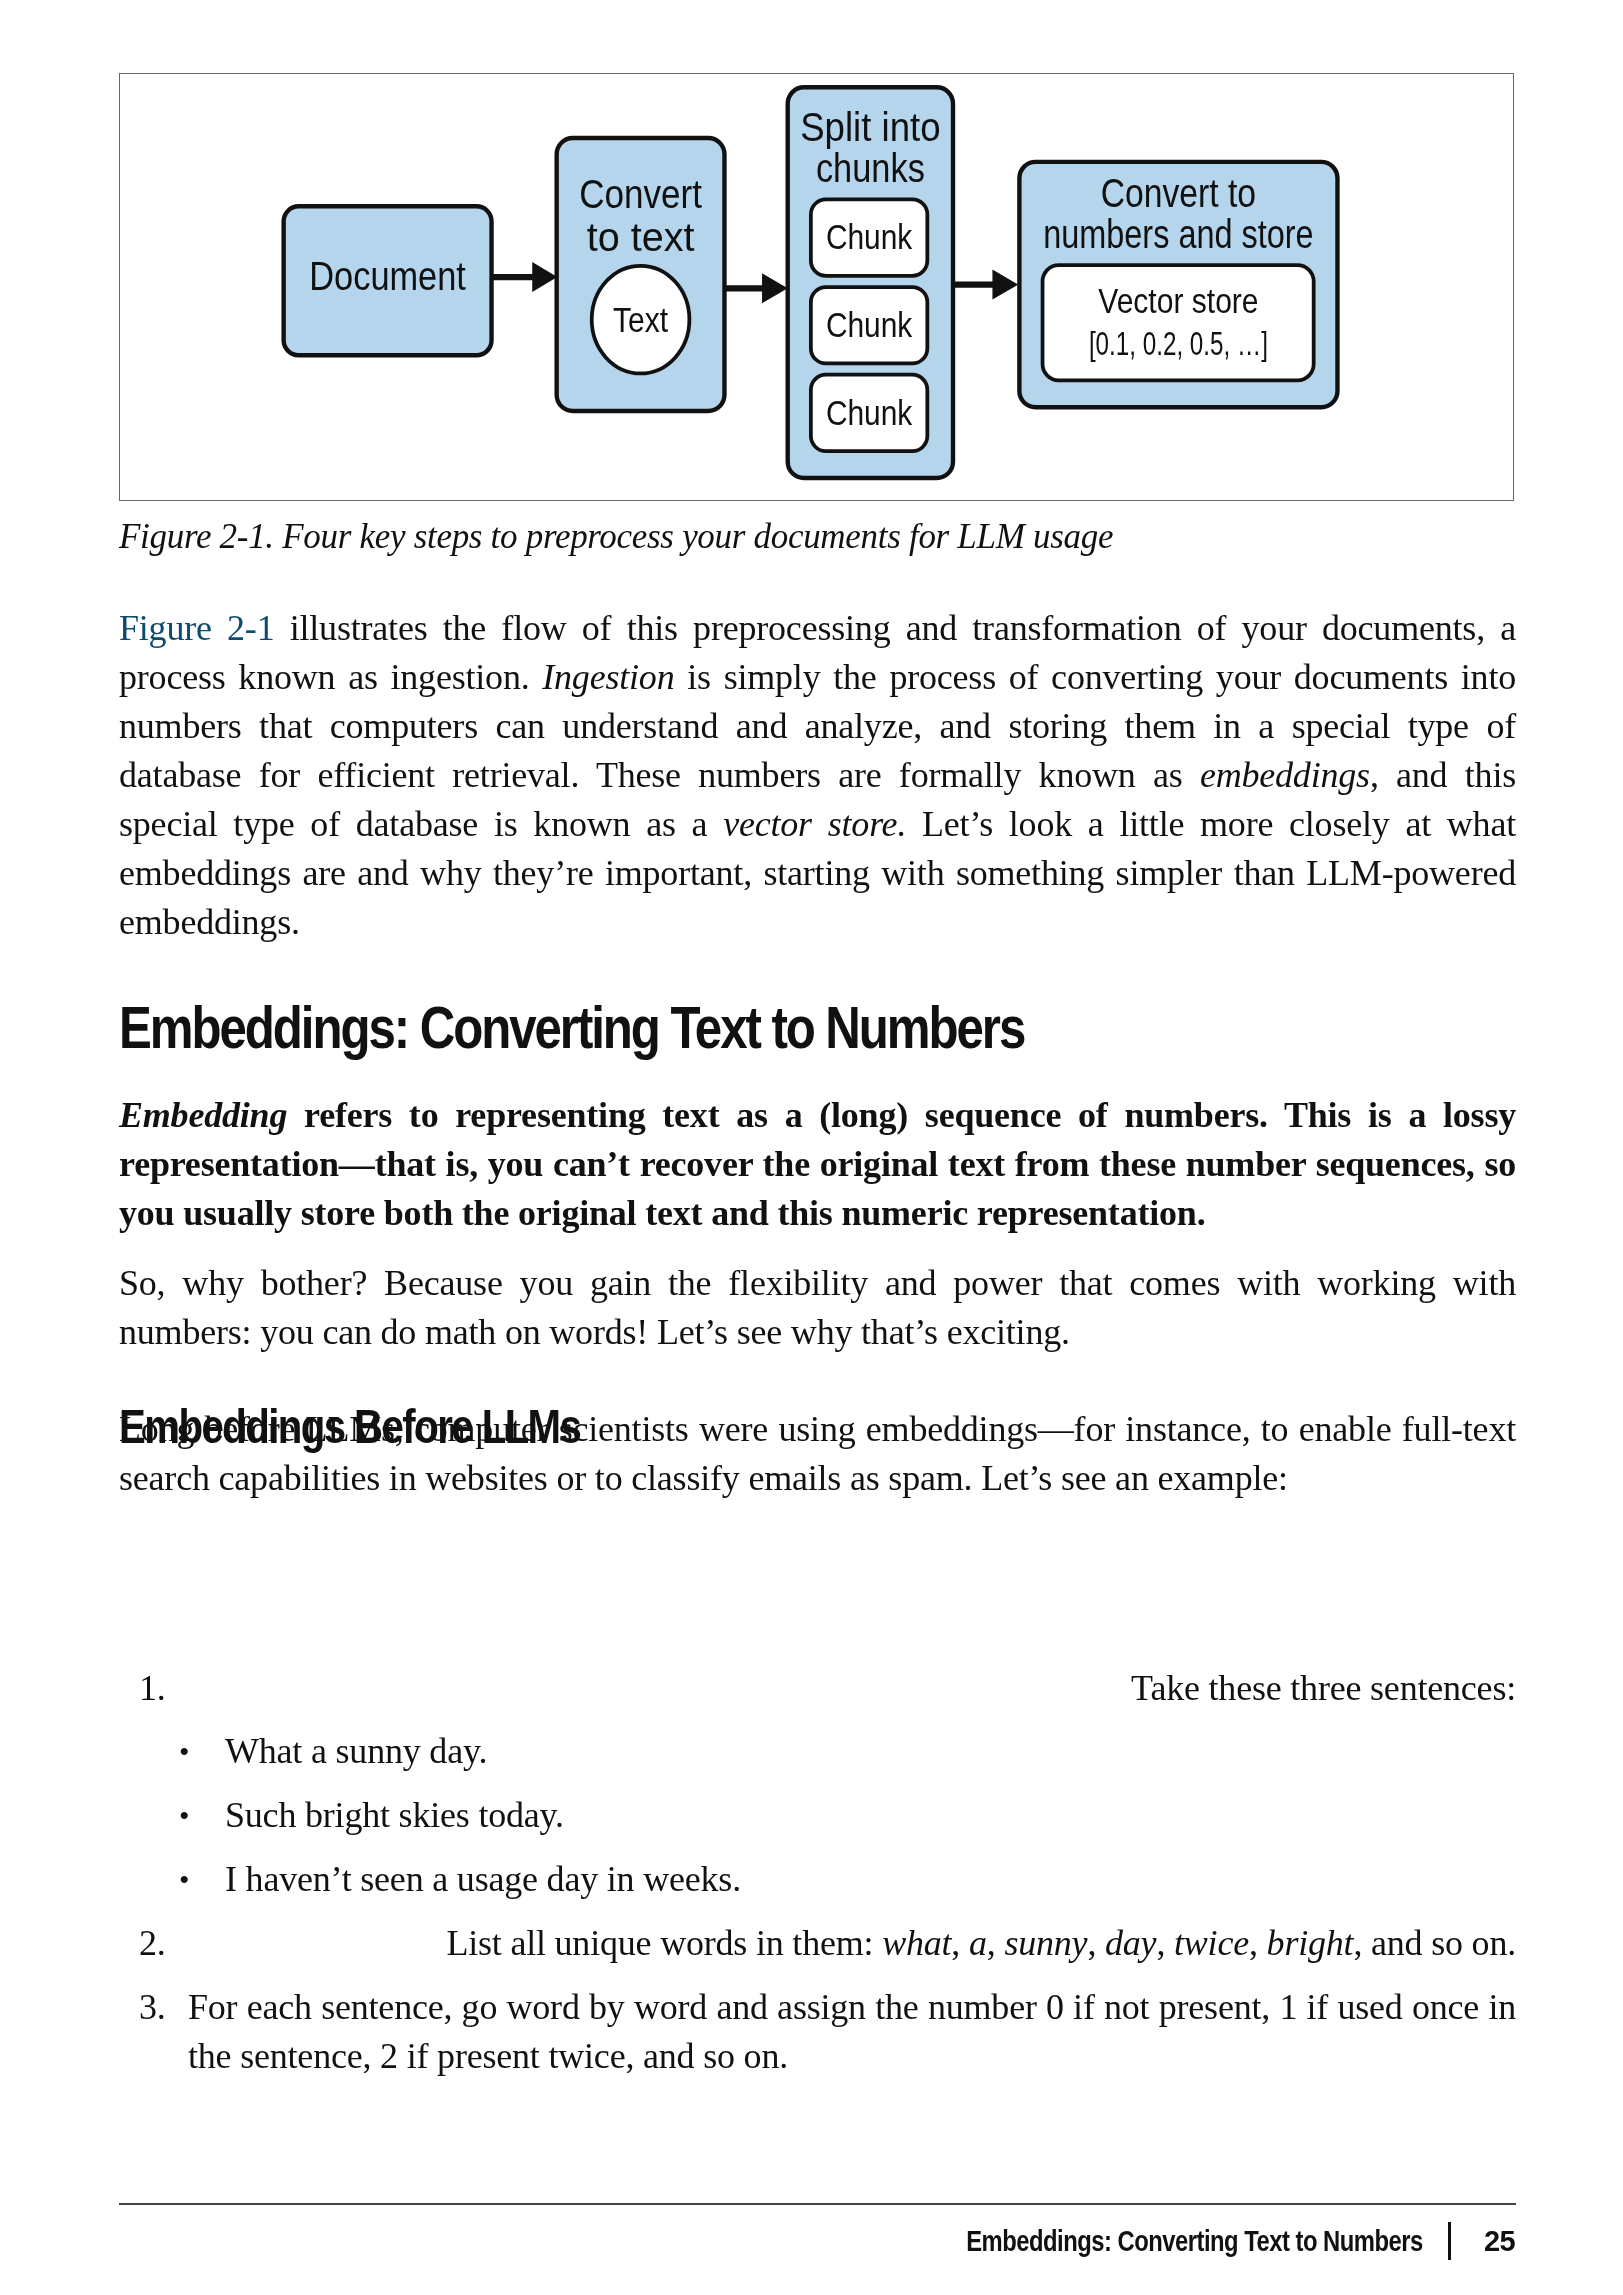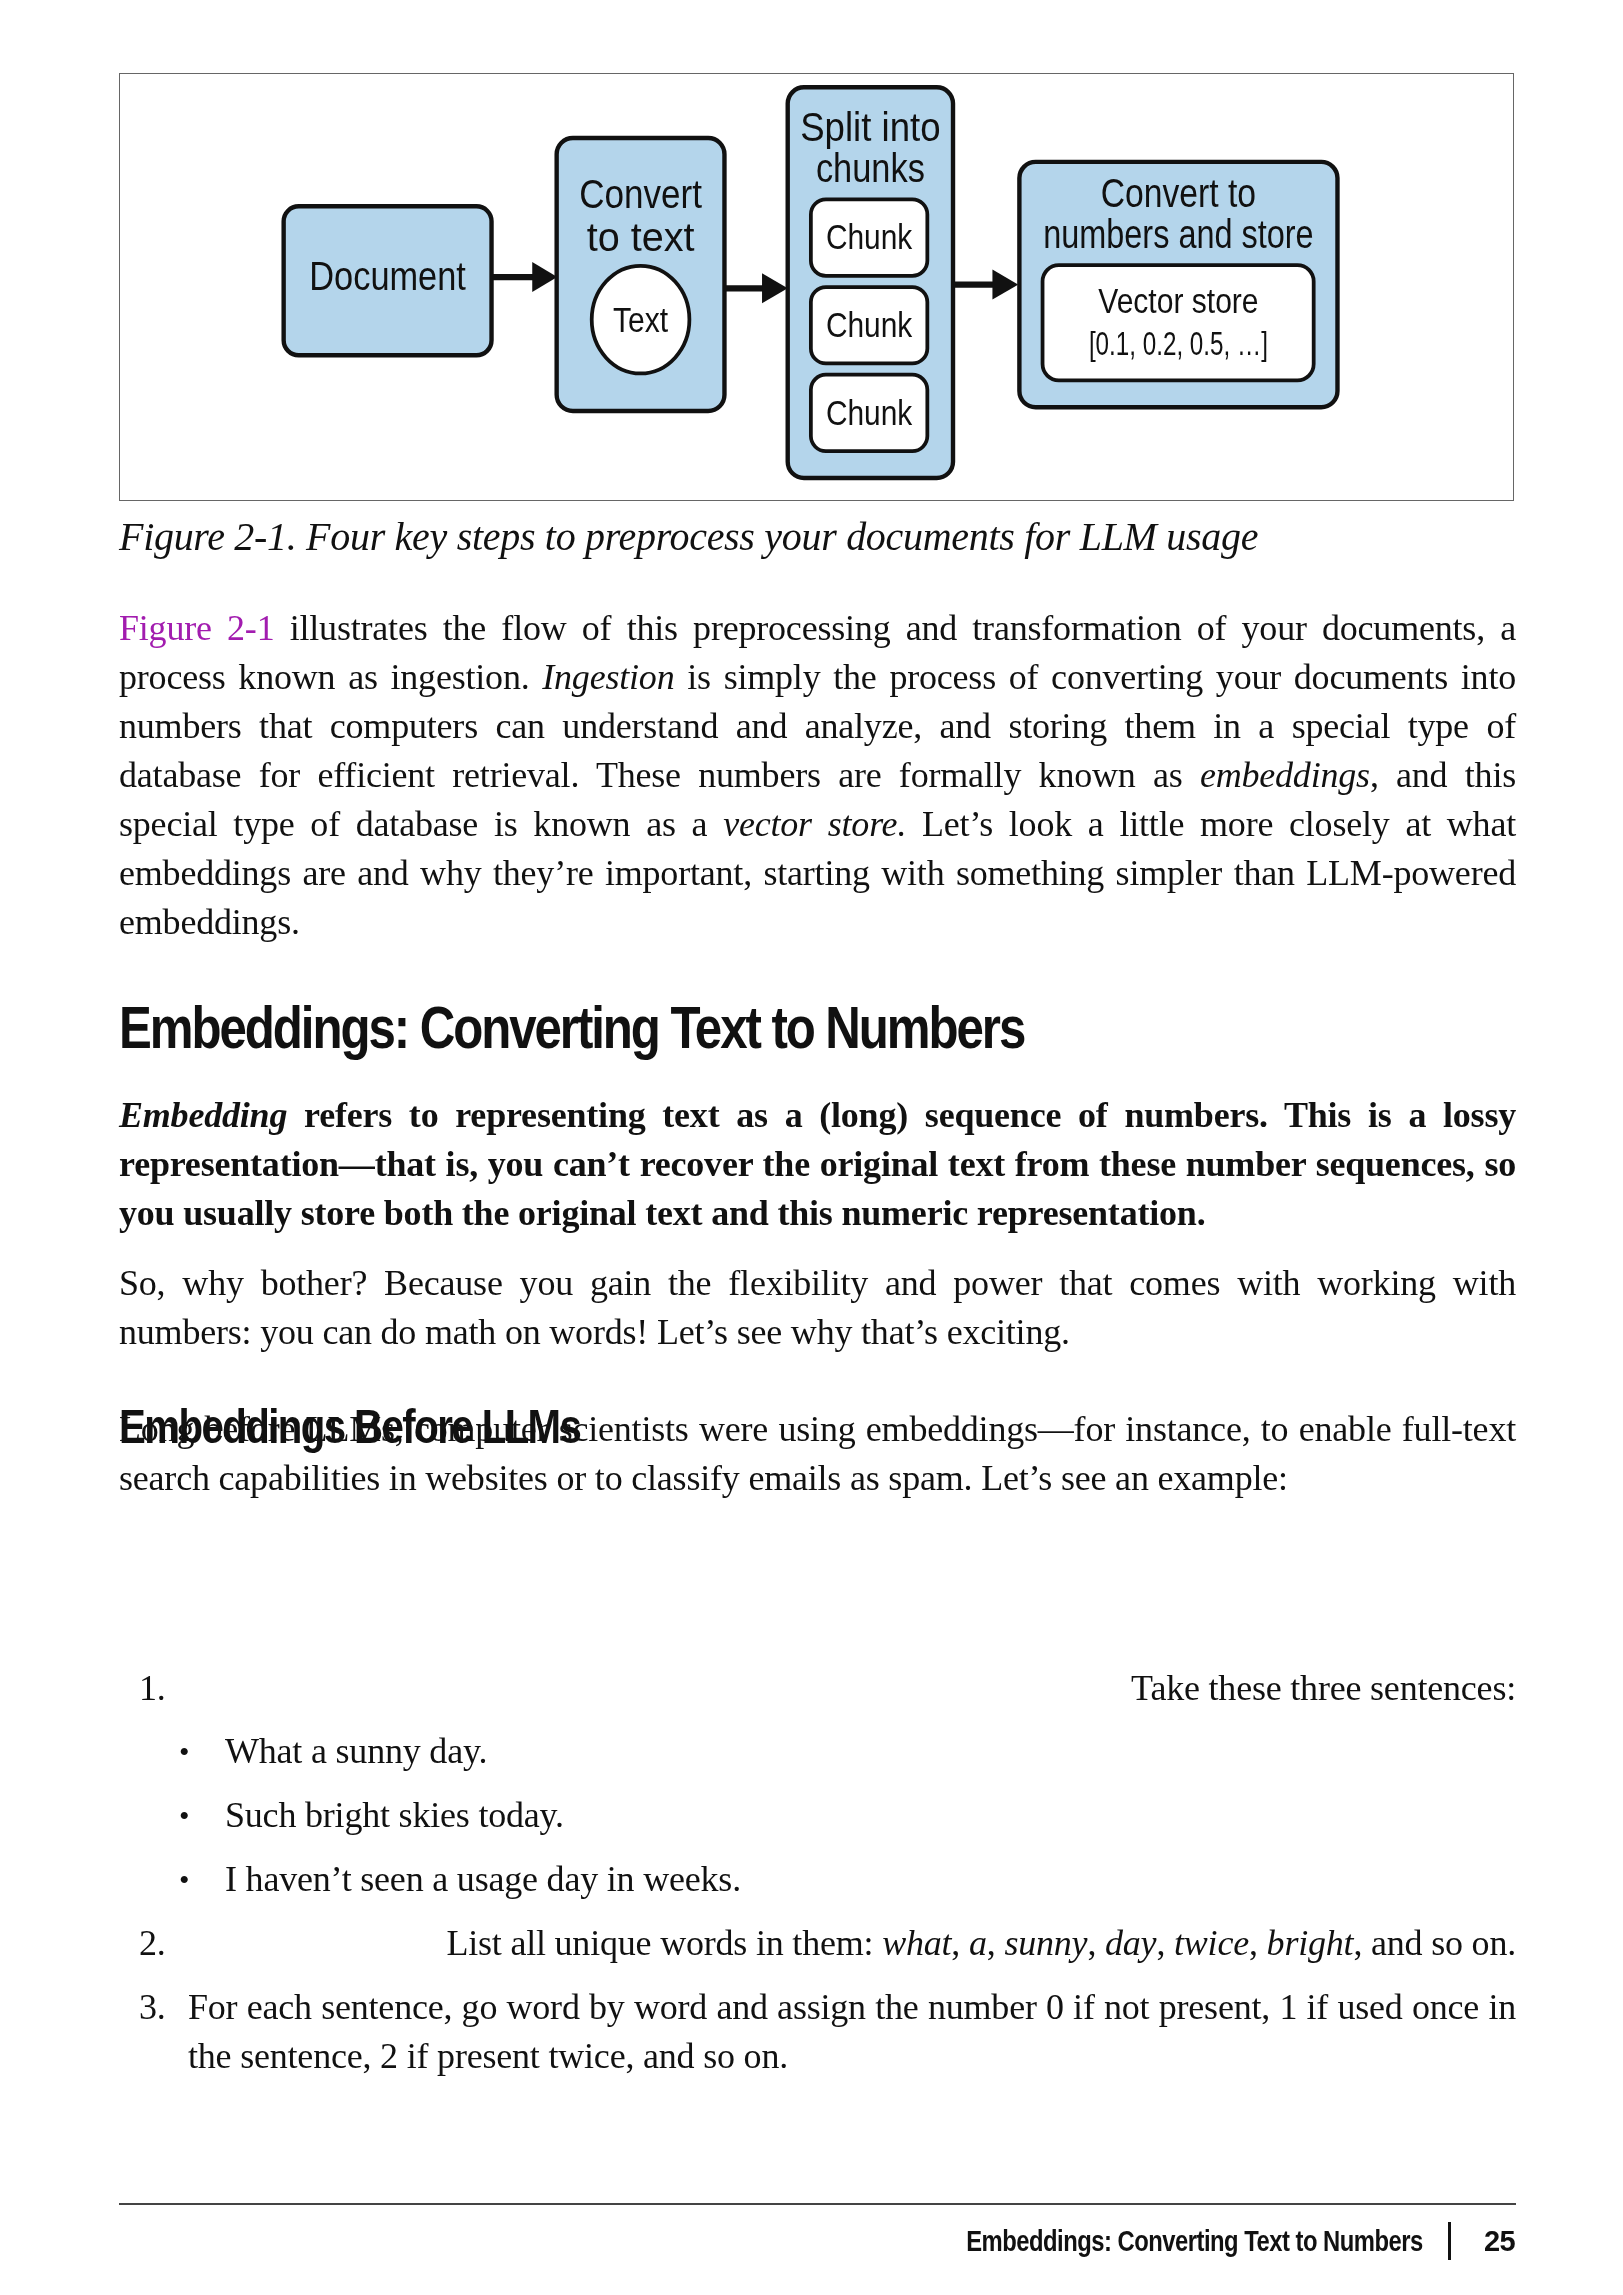--- a/index.html
+++ b/index.html
@@ -6,26 +6,26 @@
   body { width: 1623px; height: 2295px; position: relative; overflow: hidden;
          font-family: "Liberation Serif", "DejaVu Serif", serif; color: #111; }
 
   
   .figure-frame { position: absolute; left: 119px; top: 73px; width: 1395px; height: 428px;
                   border: 1.3px solid #666; box-sizing: border-box; }
   .figure-svg { position: absolute; left: 0; top: 0; width: 1623px; height: 514px; }
   .dg-text { font-family: "Liberation Sans", "DejaVu Sans", sans-serif; font-stretch: condensed; fill: #111; }
 
   .caption { position: absolute; left: 119px; top: 512px; width: 1397px; font-style: italic;
-             font-size: 40px; line-height: 50px; letter-spacing: -0.3px; }
+             font-size: 35px; line-height: 50px; letter-spacing: -0.3px; }
 
   .para { position: absolute; left: 119px; width: 1397px; font-size: 36px; line-height: 49px;
           text-align: justify; letter-spacing: -0.2px; }
   .para em { font-style: italic; }
-  .xref { color: #a21caf; }
+  .xref { color: #0c4a6e; }
 
   .h1 { position: absolute; left: 119px; top: 993px; font-family: "Liberation Sans", "DejaVu Sans", sans-serif;
         font-weight: bold; font-size: 60px; line-height: 69px; letter-spacing: -2.5px; transform: scaleX(0.82);
         transform-origin: left top; white-space: nowrap; }
   .h2 { position: absolute; left: 119px; top: 1398px; font-family: "Liberation Sans", "DejaVu Sans", sans-serif;
         font-weight: bold; font-size: 49px; line-height: 56px; letter-spacing: -1.9px; transform: scaleX(0.82);
         transform-origin: left top; white-space: nowrap; }
 
   .list-item { position: absolute; font-size: 36px; line-height: 49px; letter-spacing: -0.2px; }
   .num { position: absolute; left: 139px; }

